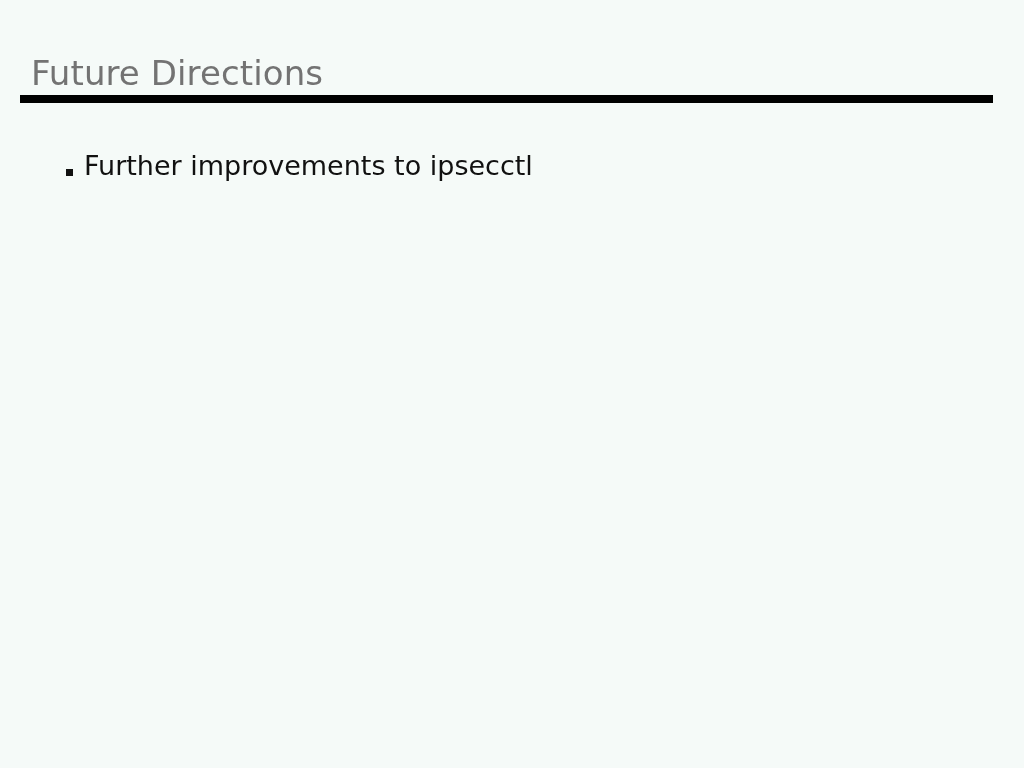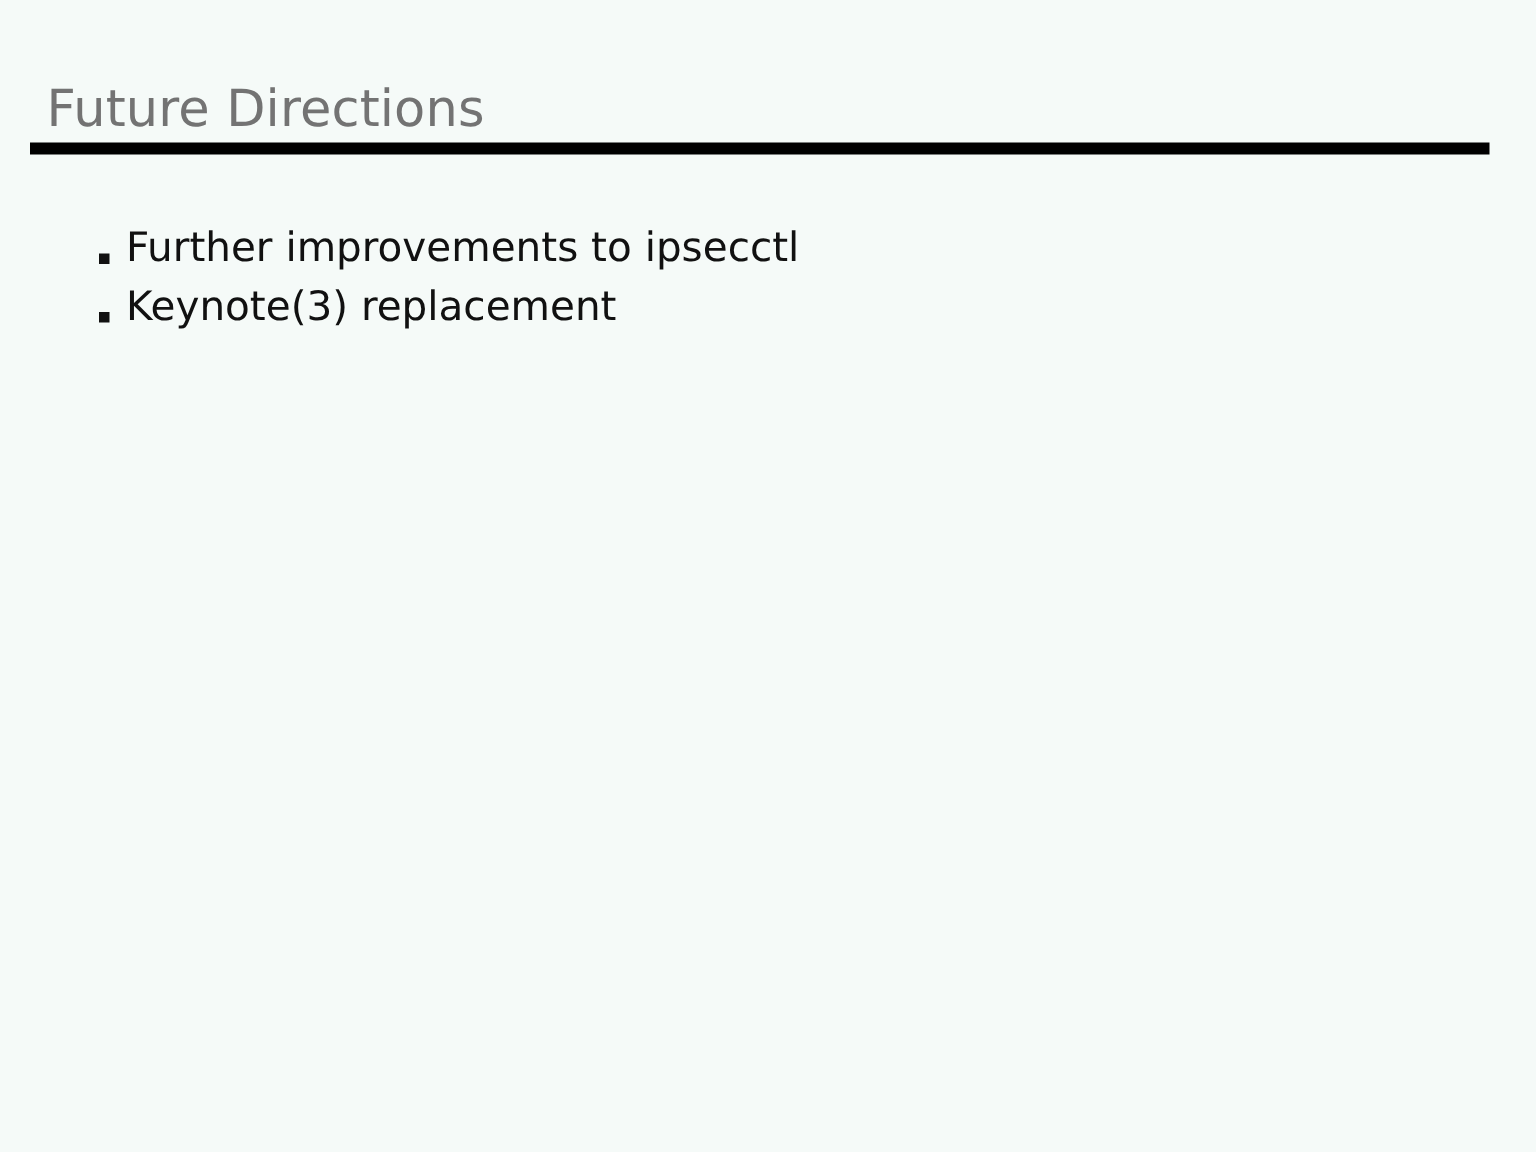--- a/index.html
+++ b/index.html
@@ -84,20 +84,16 @@
   <ul class="bullet-list">
 
     <li class="bullet-item">
       <span class="bullet-marker"></span>
       <span class="bullet-text">Further improvements to ipsecctl</span>
     </li>
 
 
 
 
-    <li class="bullet-item">
-      <span class="bullet-marker"></span>
-      <span class="bullet-text">Keynote(3) replacement</span>
-    </li>
 
   </ul>
 
 </div>
 
 </body></html>

